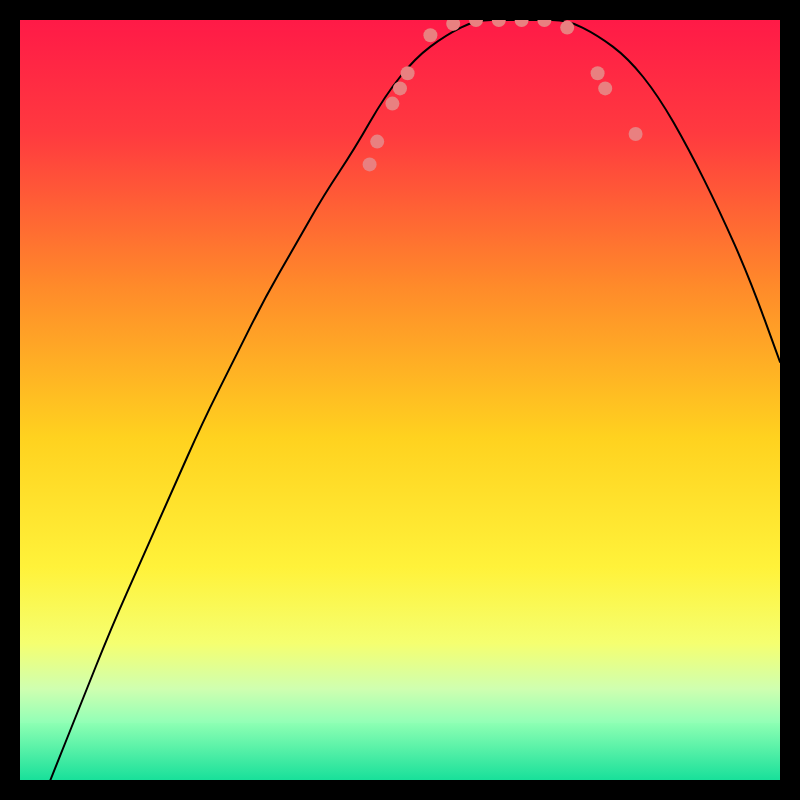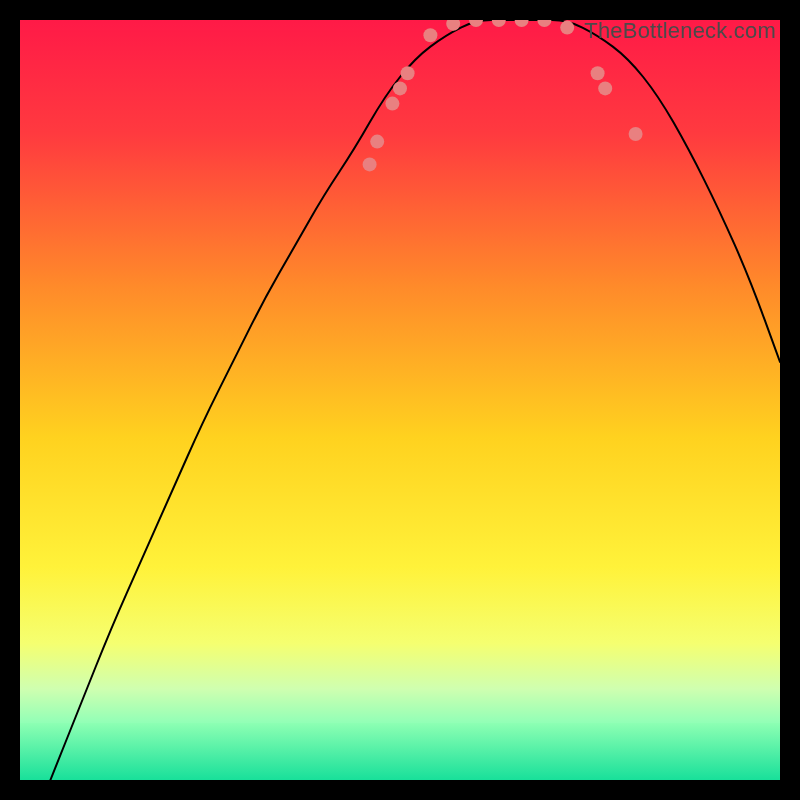--- a/index.html
+++ b/index.html
@@ -80,14 +80,13 @@
         <circle cx="478.8" cy="0.0" r="7" fill="#e98080"></circle>
         <circle cx="501.6" cy="0.0" r="7" fill="#e98080"></circle>
         <circle cx="524.4" cy="0.0" r="7" fill="#e98080"></circle>
         <circle cx="547.2" cy="7.6" r="7" fill="#e98080"></circle>
         <circle cx="577.6" cy="53.2" r="7" fill="#e98080"></circle>
         <circle cx="585.2" cy="68.4" r="7" fill="#e98080"></circle>
         <circle cx="615.6" cy="114.0" r="7" fill="#e98080"></circle>
       </g>
   </svg>
 
-  <div class="watermark">TheBottleneck.com</div>
 </div>
 
 </body></html>

